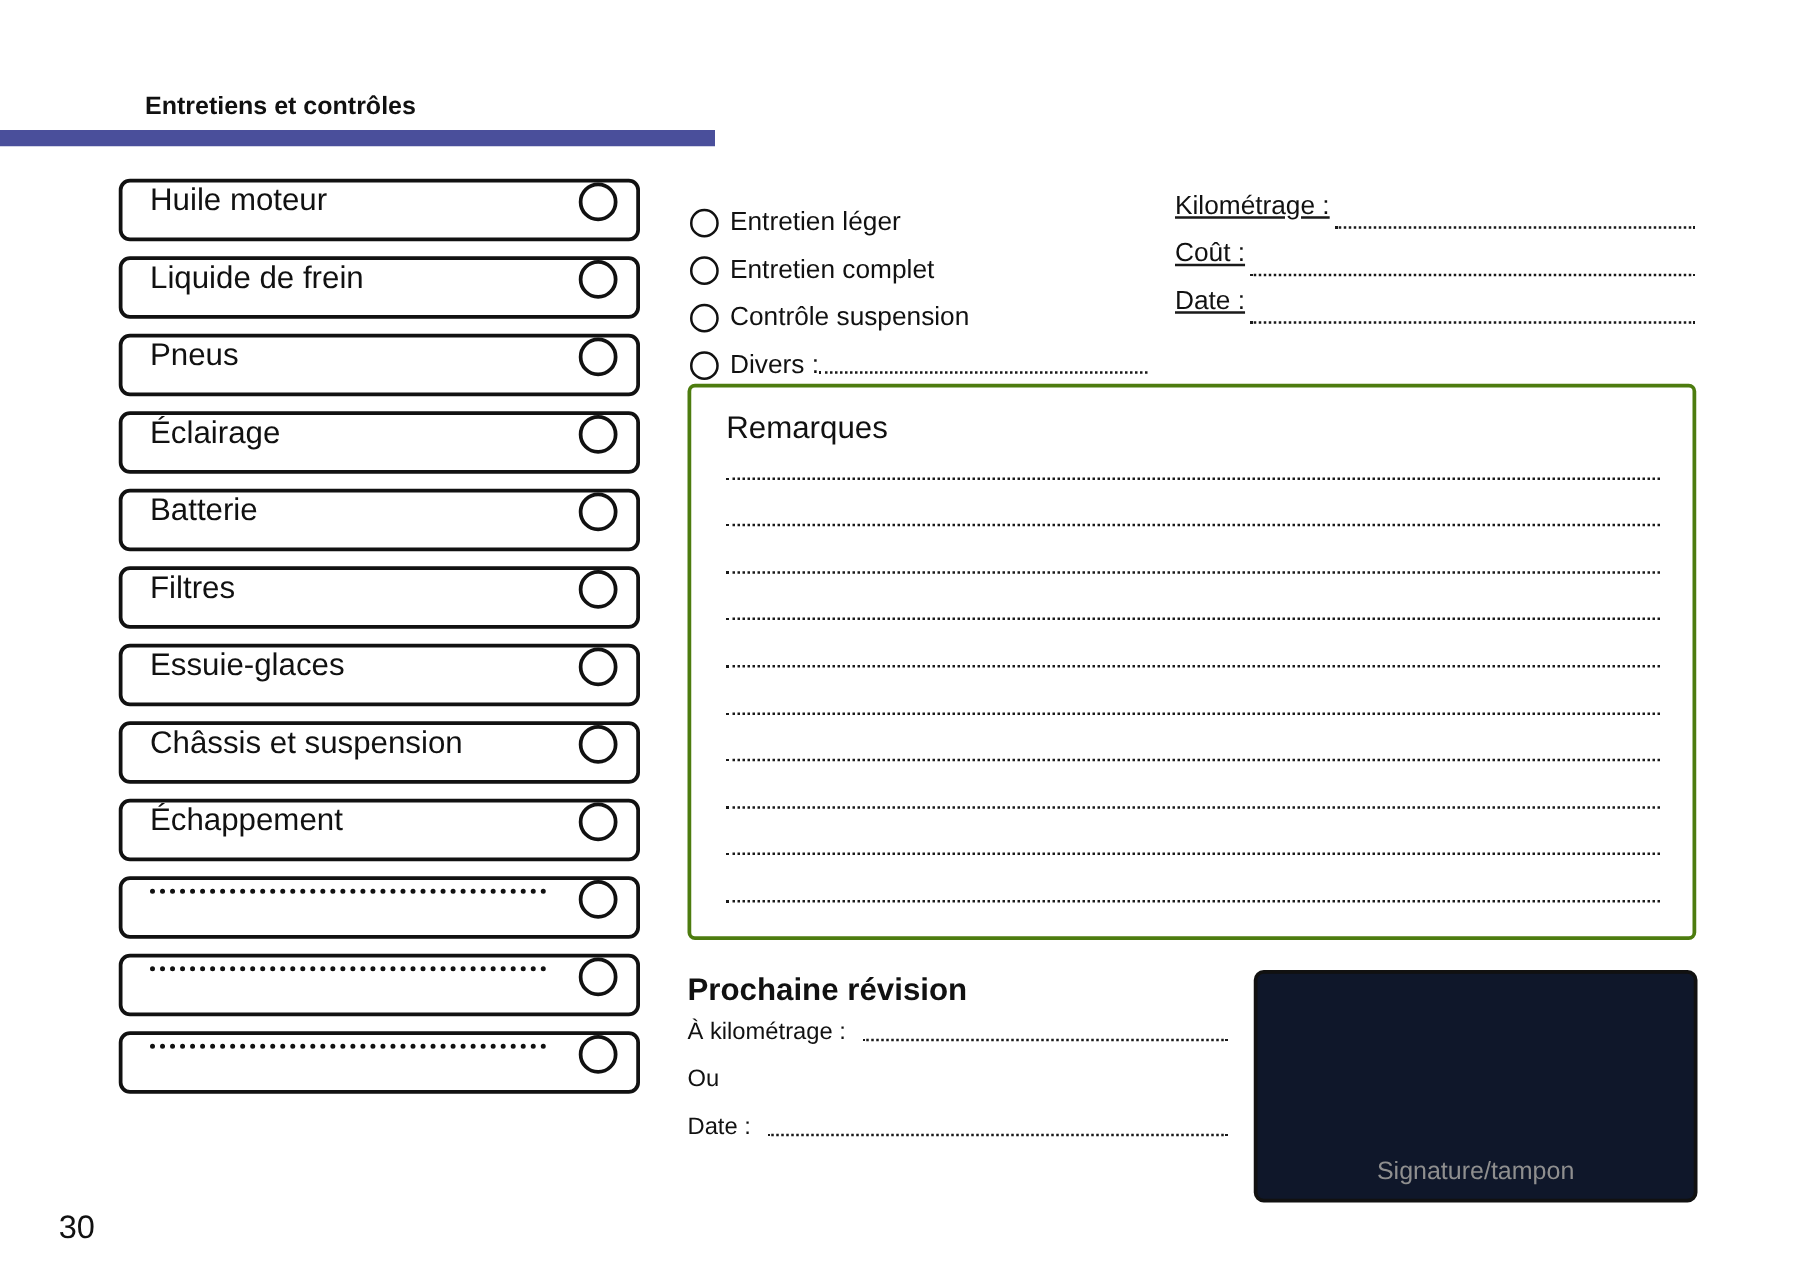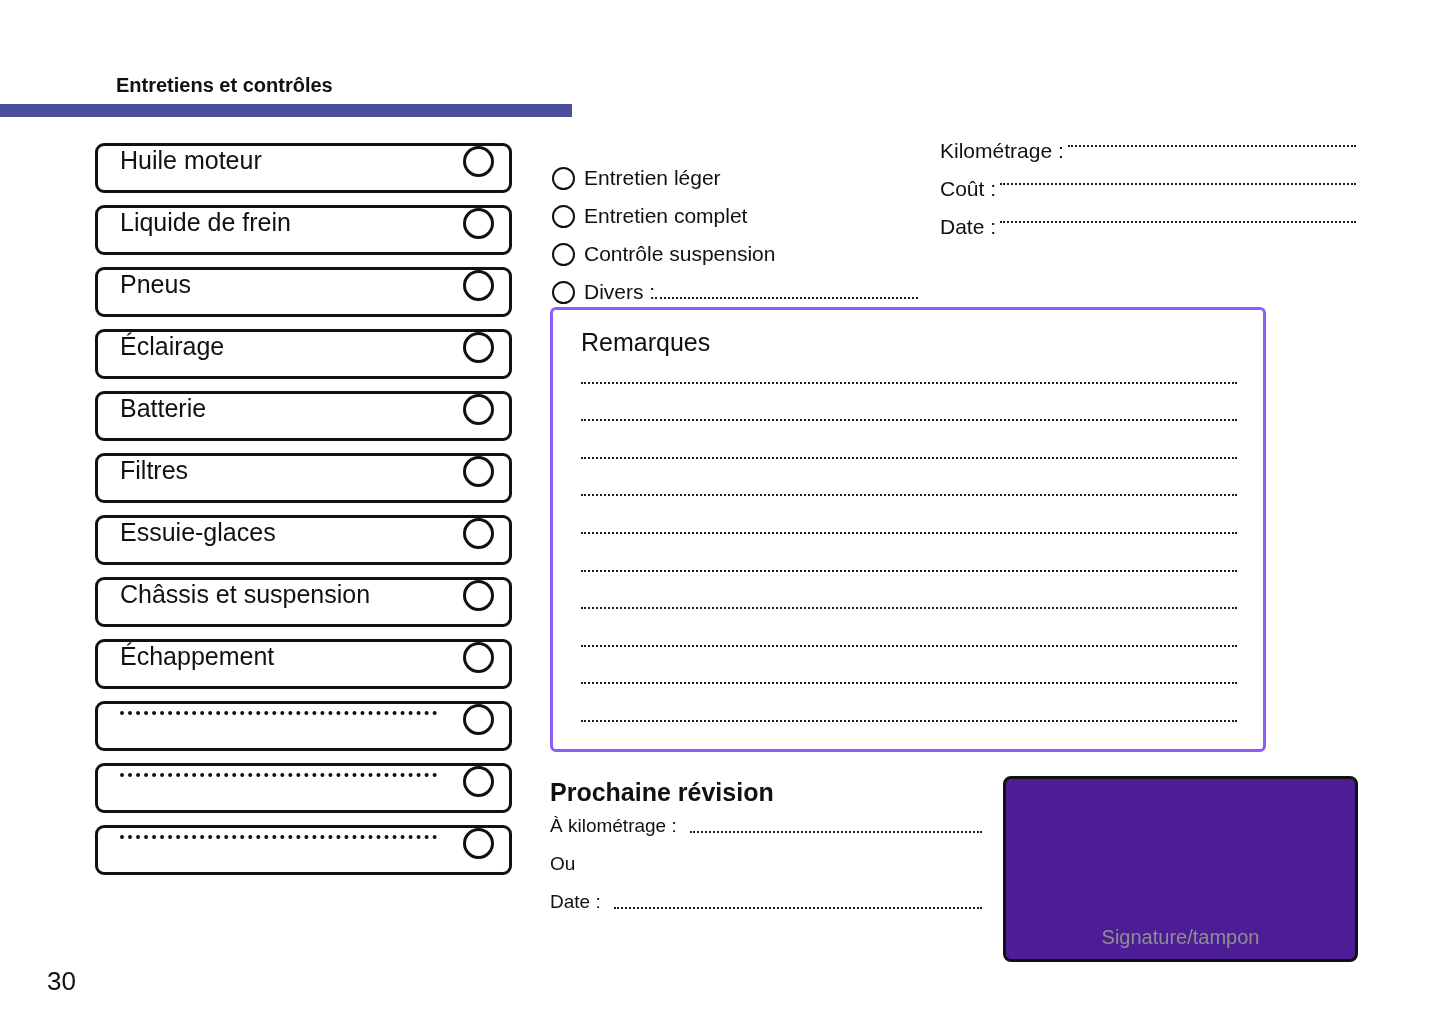--- a/index.html
+++ b/index.html
@@ -101,44 +101,45 @@
 
   
   .record-fields {
     position: absolute;
     left: 940px;
     top: 139px;
     width: 416px;
   }
   .field-row {
     display: flex;
-    align-items: flex-start;
+    align-items: flex-end;
     height: 38px;
+    text-decoration: underline;
   }
   .field-label {
     font-size: 21px;
     color: #111;
     white-space: nowrap;
     margin-right: 4px;
   }
   .dotfill {
     flex: 1 1 auto;
     height: 0;
     border-bottom: 2.5px dotted #1a1a1a;
     transform: translateY(6px);
   }
 
   
   .remarks-box {
     position: absolute;
     left: 550px;
     top: 307px;
-    width: 716px;
+    width: 807px;
     height: 445px;
-    border: 3px solid #8b5cf6;
+    border: 3px solid #4d7c0f;
     border-radius: 6px;
     background: #fff;
   }
   .remarks-title {
     position: absolute;
     left: 28px;
     top: 18px;
     font-size: 25px;
     color: #111;
   }
@@ -179,21 +180,21 @@
 
   
   .signature-box {
     position: absolute;
     left: 1003px;
     top: 776px;
     width: 355px;
     height: 186px;
     border: 3px solid #111;
     border-radius: 8px;
-    background: #4c1d95;
+    background: #0f172a;
   }
   .signature-label {
     position: absolute;
     left: 0;
     right: 0;
     bottom: 10px;
     text-align: center;
     font-size: 20px;
     color: #8f8f8f;
   }

